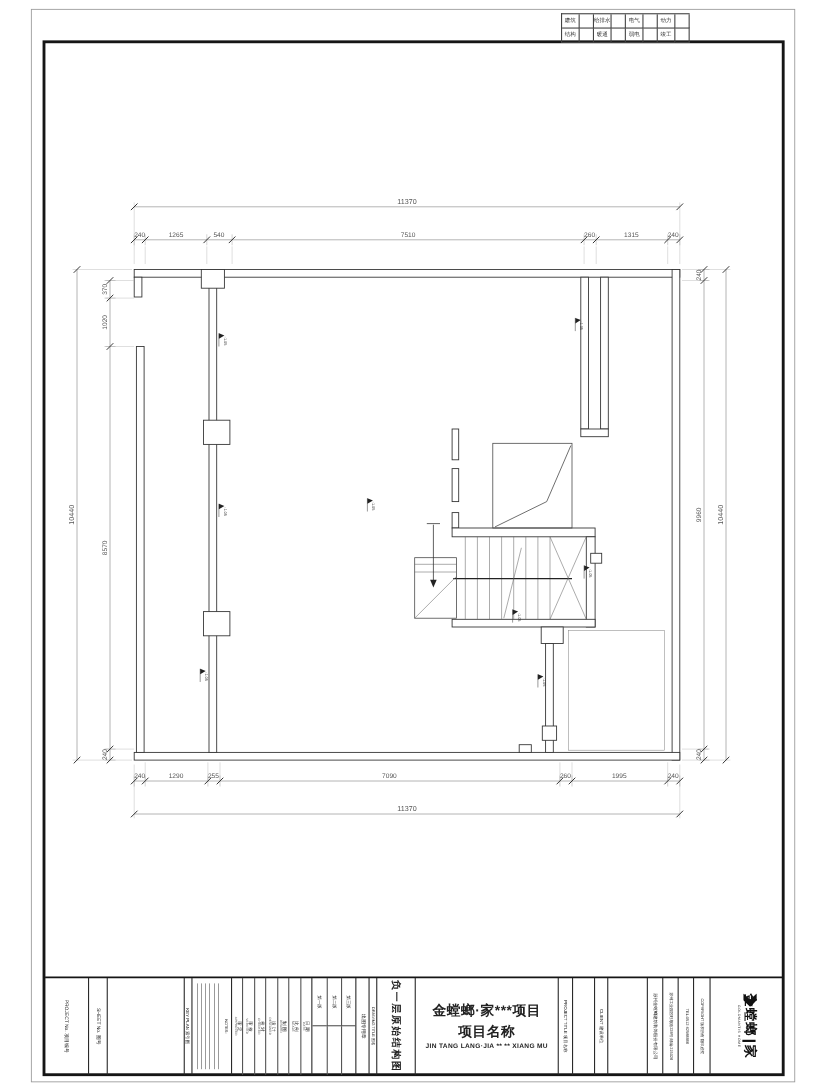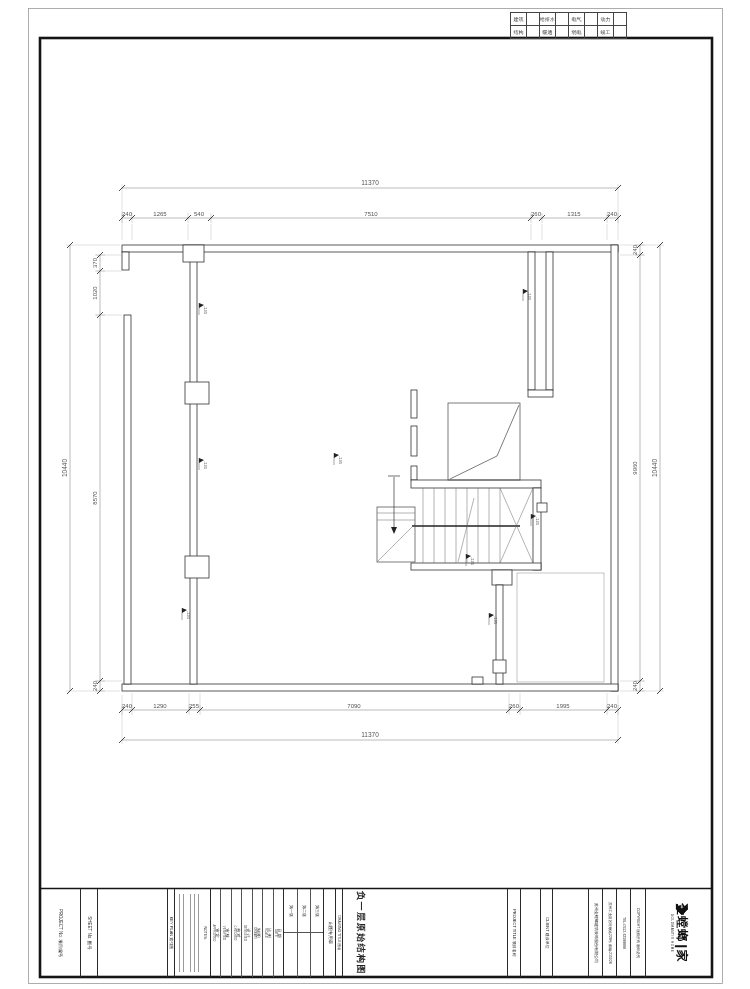--- a/index.html
+++ b/index.html
@@ -321,20 +321,27 @@
     </div>
     <div class="cell" style="left:283px;width:12px;">
       <span class="rot f45">出图专用章</span>
     </div>
     <div class="cell" style="left:295px;width:7px;">
       <span class="rot f35">DRAWING TITLE  图名</span>
     </div>
     <div class="cell" style="left:302px;width:35px;">
       <span class="rot dtitle">负一层原始结构图</span>
     </div>
+    <div class="cell" style="left:337px;width:130px;">
+      <div class="proj">
+        <div class="l1">金螳螂·家***项目</div>
+        <div class="l2">项目名称</div>
+        <div class="l3">JIN TANG LANG·JIA ** ** XIANG MU</div>
+      </div>
+    </div>
     <div class="cell" style="left:467px;width:13px;">
       <span class="rot f4">PROJECT TITLE  项目名称</span>
     </div>
     <div class="cell" style="left:480px;width:20px;"></div>
     <div class="cell" style="left:500px;width:12px;">
       <span class="rot f4">CLIENT  建设单位</span>
     </div>
     <div class="cell" style="left:512px;width:36px;"></div>
     <div class="cell" style="left:548px;width:14px;">
       <span class="rot f4">苏州金螳螂建筑装饰股份有限公司</span>

